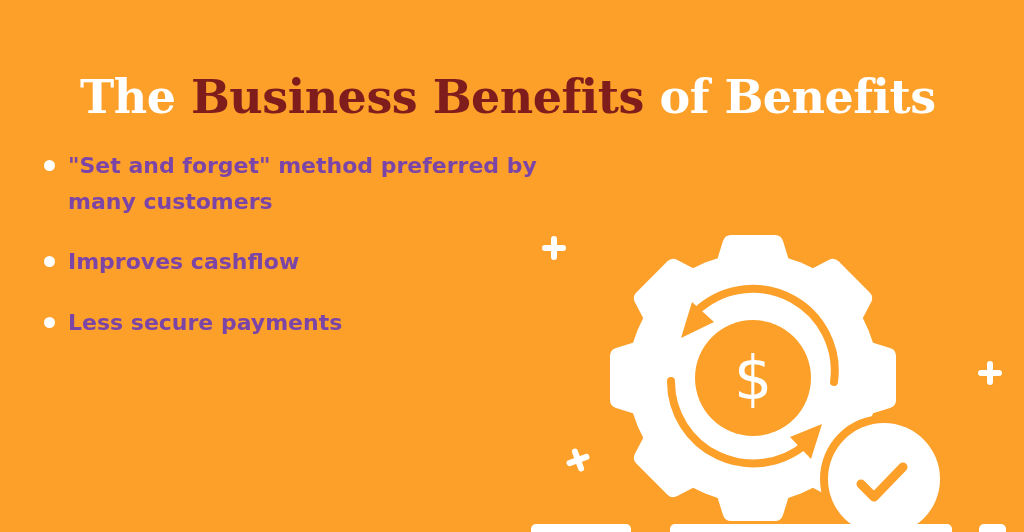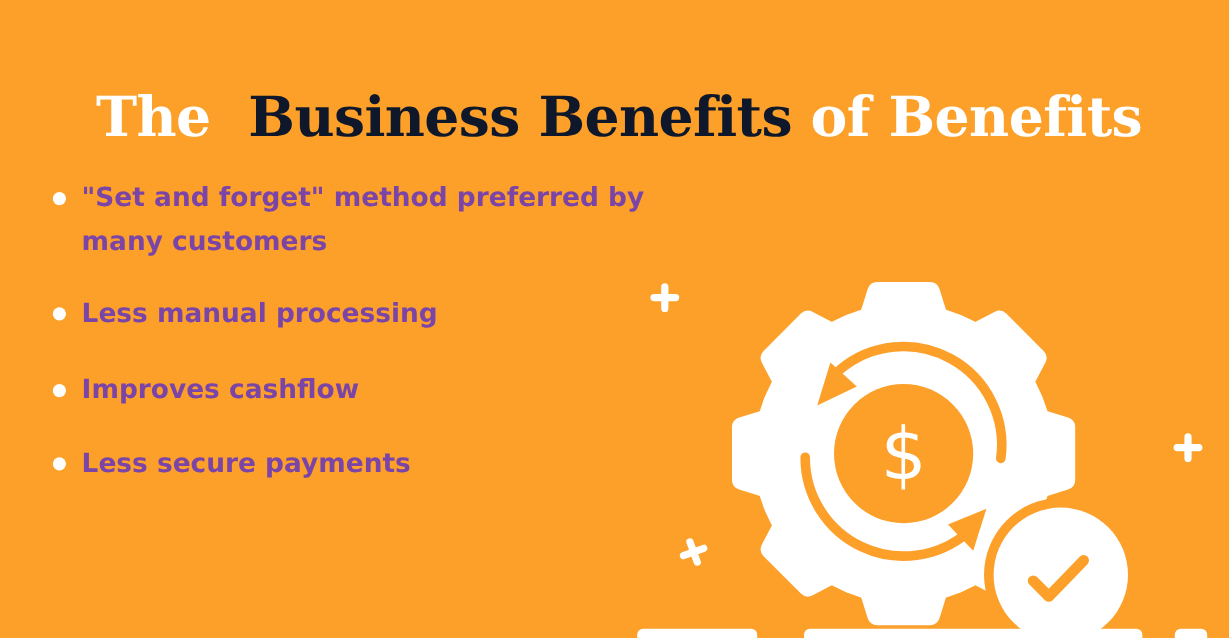--- a/index.html
+++ b/index.html
@@ -1,34 +1,33 @@
 <!DOCTYPE html>
 <html><head>
 <meta charset="utf-8">
 <style>
   html, body { margin:0; padding:0; }
   body { width:1024px; height:532px; overflow:hidden; background:#FCA02A; position:relative; font-family:"DejaVu Sans", sans-serif; }
   .title { position:absolute; left:80px; top:36px; font-family:"DejaVu Serif", serif; font-weight:bold; font-size:46px; letter-spacing:-0.5px; color:#fff; white-space:nowrap; line-height:60px; }
-  .title .accent { color:#0f172a;margin-left:16px; }
+  .title .accent { color:#7f1d1d; }
   .benefits { position:absolute; left:44px; top:148px; width:500px; margin:0; padding:0; list-style:none; }
   .benefit { position:relative; padding-left:24px; color:#7B45A8; font-weight:bold; font-size:22px; line-height:36px; }
   .benefit .dot { position:absolute; left:0; top:12px; width:11px; height:11px; border-radius:50%; background:#fff; }
   .b0 { margin-bottom:24px; }
   .b1 { margin-bottom:28px; }
   .b2 { margin-bottom:25px; }
   .illus { position:absolute; left:0; top:0; width:1024px; height:532px; }
 </style>
 </head>
 <body>
 
 <h1 class="title"><span>The </span><span class="accent">Business Benefits</span><span> of Benefits</span></h1>
 
 <ul class="benefits">
   <li class="benefit b0"><span class="dot"></span><span>"Set and forget" method preferred by many customers</span></li>
-  <li class="benefit b1"><span class="dot"></span><span>Less manual processing</span></li>
   <li class="benefit b2"><span class="dot"></span><span>Improves cashflow</span></li>
   <li class="benefit b3"><span class="dot"></span><span>Less secure payments</span></li>
 </ul>
 
 <svg class="illus" viewBox="0 0 1024 532" xmlns="http://www.w3.org/2000/svg">
 
   <g stroke="#fff" stroke-width="6" stroke-linecap="round">
     <line x1="545" y1="248" x2="563" y2="248"></line>
       <line x1="554" y1="239" x2="554" y2="257"></line>
   </g>

